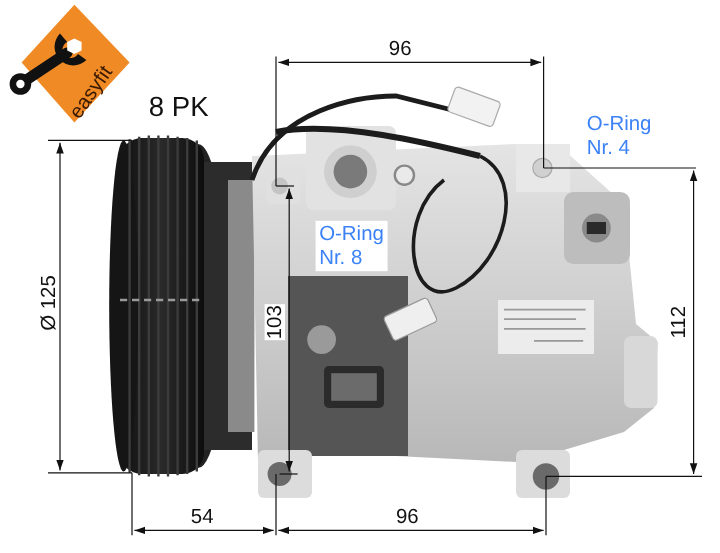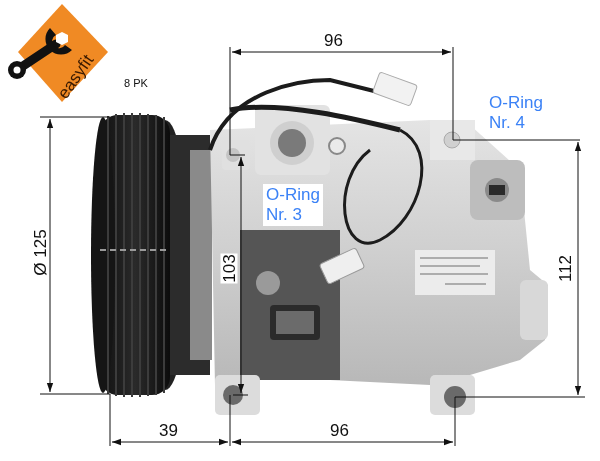--- a/index.html
+++ b/index.html
@@ -122,35 +122,35 @@
     <line x1="241" y1="157" x2="241" y2="393" marker-start="url(#arr)" marker-end="url(#arr)"></line>
 
     <line x1="110" y1="394" x2="110" y2="446"></line>
     <line x1="230" y1="395" x2="230" y2="446"></line>
     <line x1="455" y1="397" x2="455" y2="446"></line>
     <line x1="112" y1="442" x2="228" y2="442" marker-start="url(#arr)" marker-end="url(#arr)"></line>
     <line x1="232" y1="442" x2="453" y2="442" marker-start="url(#arr)" marker-end="url(#arr)"></line>
   </g>
 </svg>
 
-<div class="dim-label" style="left:124px;top:78px;font-size:11px;">8 PK</div>
+<div class="dim-label" style="left:124px;top:78px;font-size:23px;">8 PK</div>
 
 <div class="dim-label" style="left:324px;top:32px;">96</div>
 
 <div class="callout" style="left:489px;top:93px;">
   <div>O-Ring</div>
   <div>Nr. 4</div>
 </div>
 
 <div class="callout boxed" style="left:263px;top:184px;">
   <div>O-Ring</div>
-  <div>Nr. 3</div>
+  <div>Nr. 8</div>
 </div>
 
 <div class="dim-label vert" style="left:10px;top:244px;width:60px;text-align:center;">Ø 125</div>
 
 <div class="dim-label vert" style="left:214px;top:260px;width:30px;text-align:center;background:#fff;">103</div>
 
 <div class="dim-label vert" style="left:550px;top:260px;width:30px;text-align:center;">112</div>
 
-<div class="dim-label" style="left:159px;top:422px;">39</div>
+<div class="dim-label" style="left:159px;top:422px;">54</div>
 
 <div class="dim-label" style="left:330px;top:422px;">96</div>
 
 </body></html>

